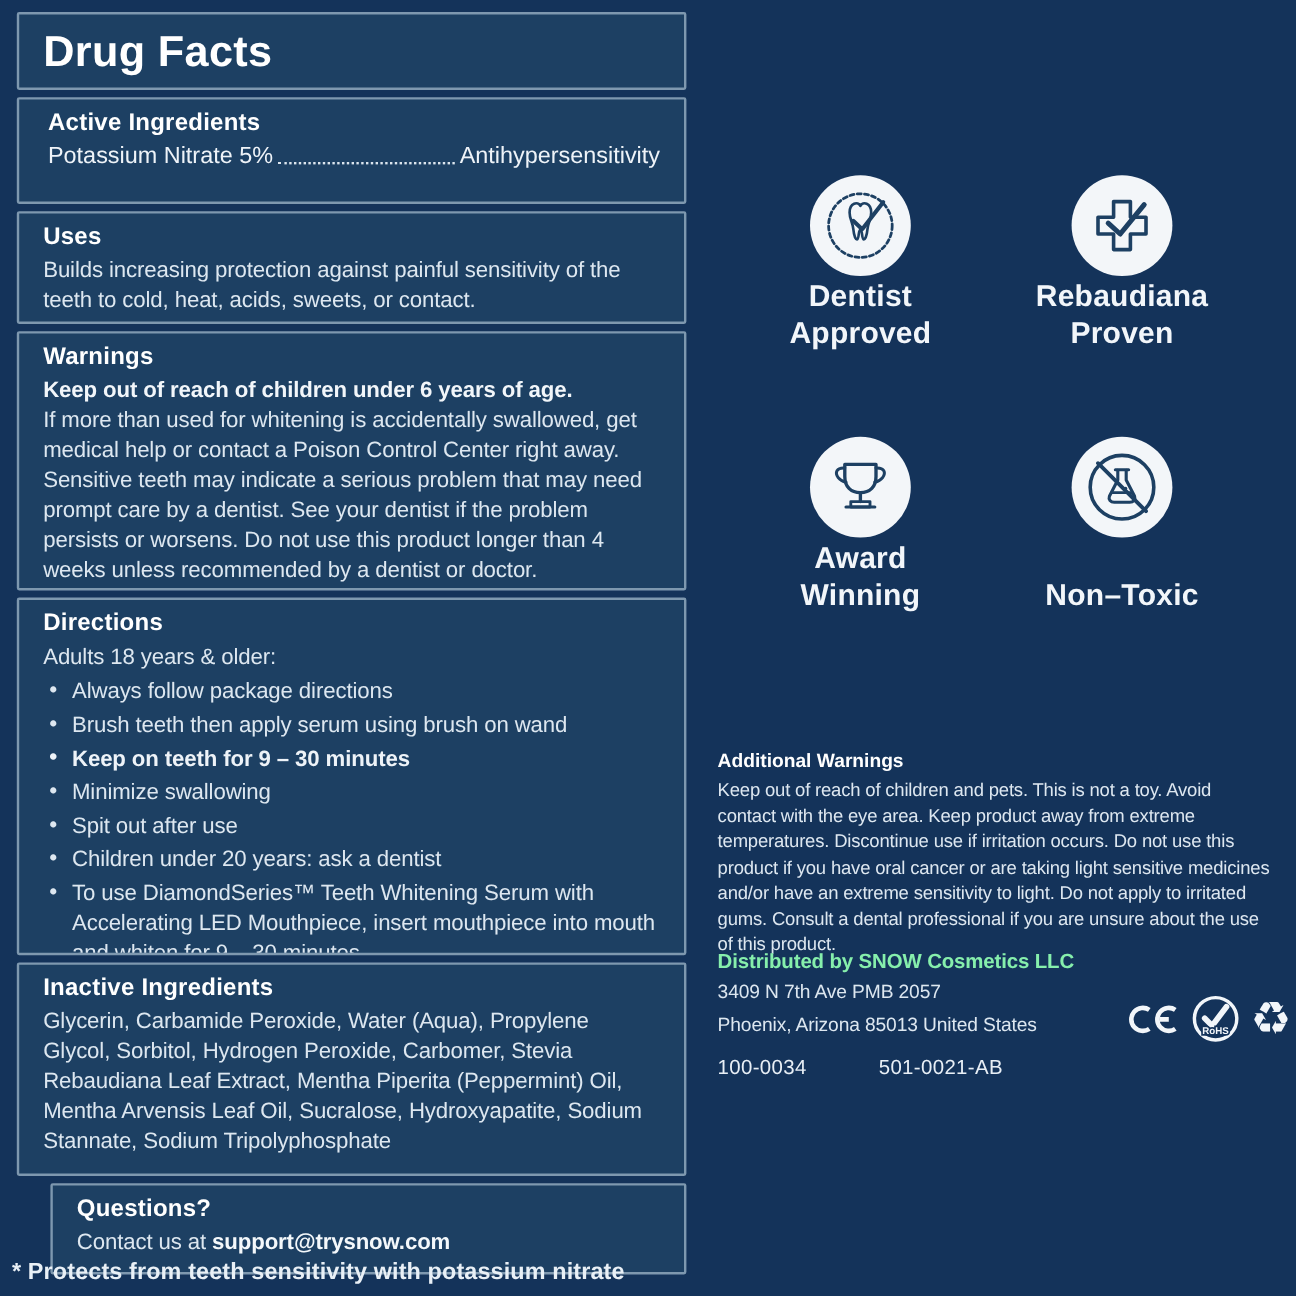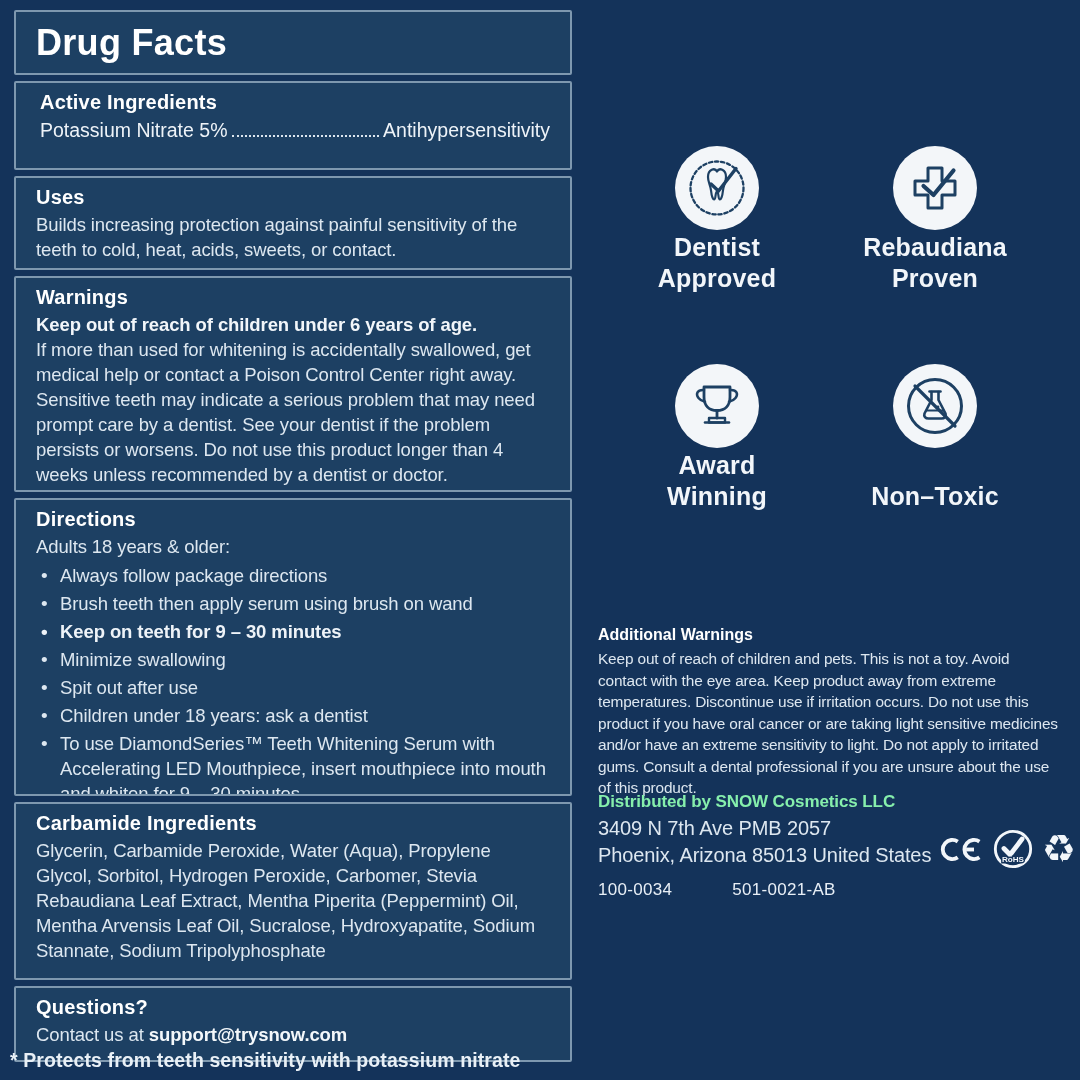--- a/index.html
+++ b/index.html
@@ -25,39 +25,39 @@
   .uses-box{height:94px;}
   .warnings-box{height:216px;}
   .keep-out{font-weight:600;color:#f2f6fa;}
   .directions-box{height:298px;}
   .sub-line{font-size:19px;line-height:25px;margin:0;}
   ul.dir-list{list-style:none;margin:4px 0 0 0;padding:0;}
   ul.dir-list li{position:relative;padding-left:24px;margin-top:3px;font-size:18.5px;line-height:25px;letter-spacing:-0.1px;}
   ul.dir-list li::before{content:"\2022";position:absolute;left:5px;top:0;font-size:19px;}
   ul.dir-list li.semibold{font-weight:600;color:#eef3f8;}
   .inactive-box{height:178px;}
-  .questions-box{height:76px;}
+  .questions-box{height:76px;margin-left:28px;}
   .q-line b{color:#f4f8fb;}
   .footnote{
     position:absolute;left:10px;top:1049px;font-size:19.5px;font-weight:600;color:#e9f0f6;letter-spacing:.1px;
   }
   
   .badges{position:absolute;left:608px;top:146px;width:436px;display:grid;
     grid-template-columns:1fr 1fr;row-gap:70px;}
   .badge{display:flex;flex-direction:column;align-items:center;}
   .badge-circle{width:84px;height:84px;border-radius:50%;background:#f3f6f9;display:flex;align-items:center;justify-content:center;}
   .badge-label{height:64px;display:flex;flex-direction:column;justify-content:flex-end;
     font-size:25px;font-weight:bold;color:#f2f6fa;text-align:center;line-height:31px;letter-spacing:.2px;}
   
   .add-warn{position:absolute;left:598px;top:606px;width:462px;color:#dde7f0;margin-top:20px;}
   .add-warn h3{margin:0 0 4px 0;font-size:16px;font-weight:bold;color:#ffffff;}
   .add-warn p{margin:0;font-size:15.4px;line-height:21.5px;letter-spacing:-0.15px;}
   .distributor{position:absolute;left:598px;top:789px;color:#dde7f0;}
   .distributor .d-name{margin:0;font-size:17px;font-weight:bold;color:#86efac;line-height:26px;}
-  .distributor p{margin:0;font-size:20px;line-height:26.5px;letter-spacing:-0.1px;}
+  .distributor p{margin:0;font-size:16px;line-height:26.5px;letter-spacing:-0.1px;}
   .codes{display:flex;gap:60px;margin-top:12px;font-size:17px;color:#e8eff6;letter-spacing:.3px;}
   
   .certs{position:absolute;left:934px;top:826px;height:46px;display:flex;align-items:center;gap:8px;}
   .recycle-glyph{font-family:"DejaVu Sans",sans-serif;font-size:38px;line-height:1;color:#f2f6fa;}
   .recycle-glyph::before{content:"\267B\FE0E";}
   svg{display:block;}
 </style>
 </head>
 <body>
 
@@ -89,27 +89,27 @@
 
   <div class="box directions-box">
     <h2>Directions</h2>
     <p class="sub-line">Adults 18 years &amp; older:</p>
     <ul class="dir-list">
       <li>Always follow package directions</li>
       <li>Brush teeth then apply serum using brush on wand</li>
       <li class="semibold">Keep on teeth for 9 – 30 minutes</li>
       <li>Minimize swallowing</li>
       <li>Spit out after use</li>
-      <li>Children under 18 years: ask a dentist</li>
+      <li>Children under 20 years: ask a dentist</li>
       <li>To use DiamondSeries™ Teeth Whitening Serum with Accelerating LED Mouthpiece, insert mouthpiece into mouth and whiten for 9 – 30 minutes</li>
     </ul>
   </div>
 
   <div class="box inactive-box">
-    <h2>Carbamide Ingredients</h2>
+    <h2>Inactive Ingredients</h2>
     <p>Glycerin, Carbamide Peroxide, Water (Aqua), Propylene Glycol, Sorbitol, Hydrogen Peroxide, Carbomer, Stevia Rebaudiana Leaf Extract, Mentha Piperita (Peppermint) Oil, Mentha Arvensis Leaf Oil, Sucralose, Hydroxyapatite, Sodium Stannate, Sodium Tripolyphosphate</p>
   </div>
 
   <div class="box questions-box">
     <h2>Questions?</h2>
     <p class="q-line"><span>Contact us at </span><b>support@trysnow.com</b></p>
   </div>
 
 </div>
 

